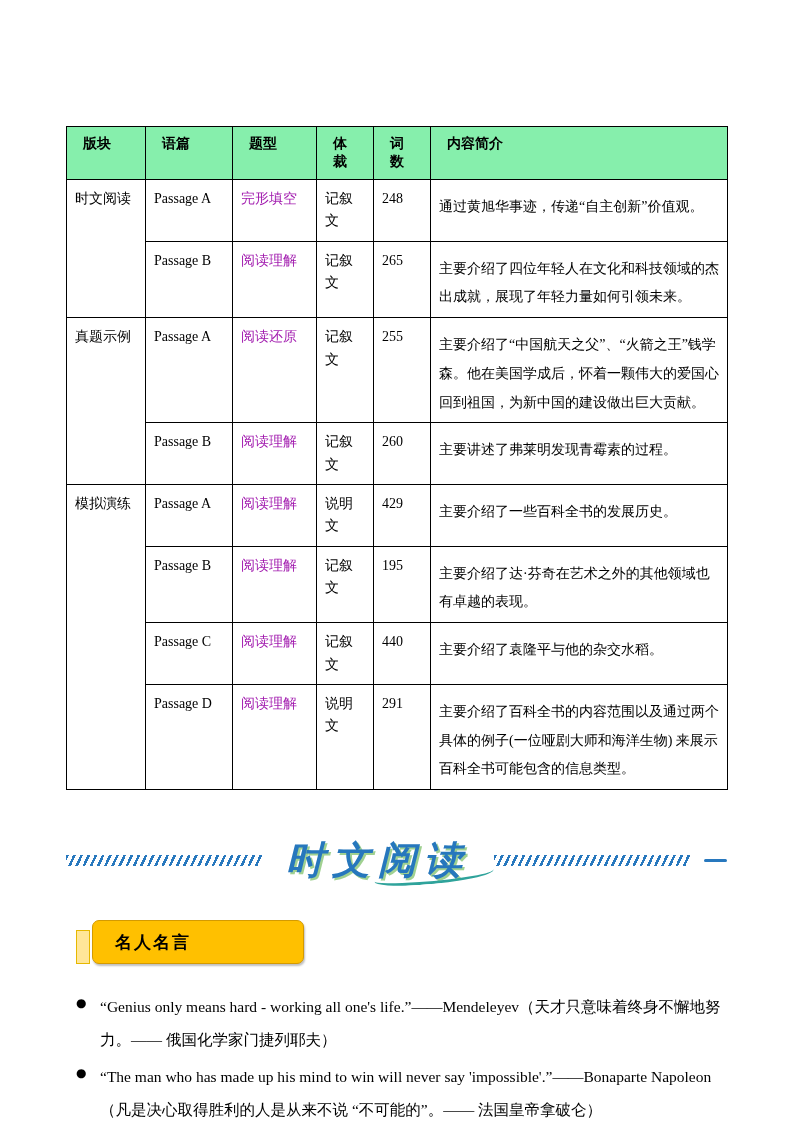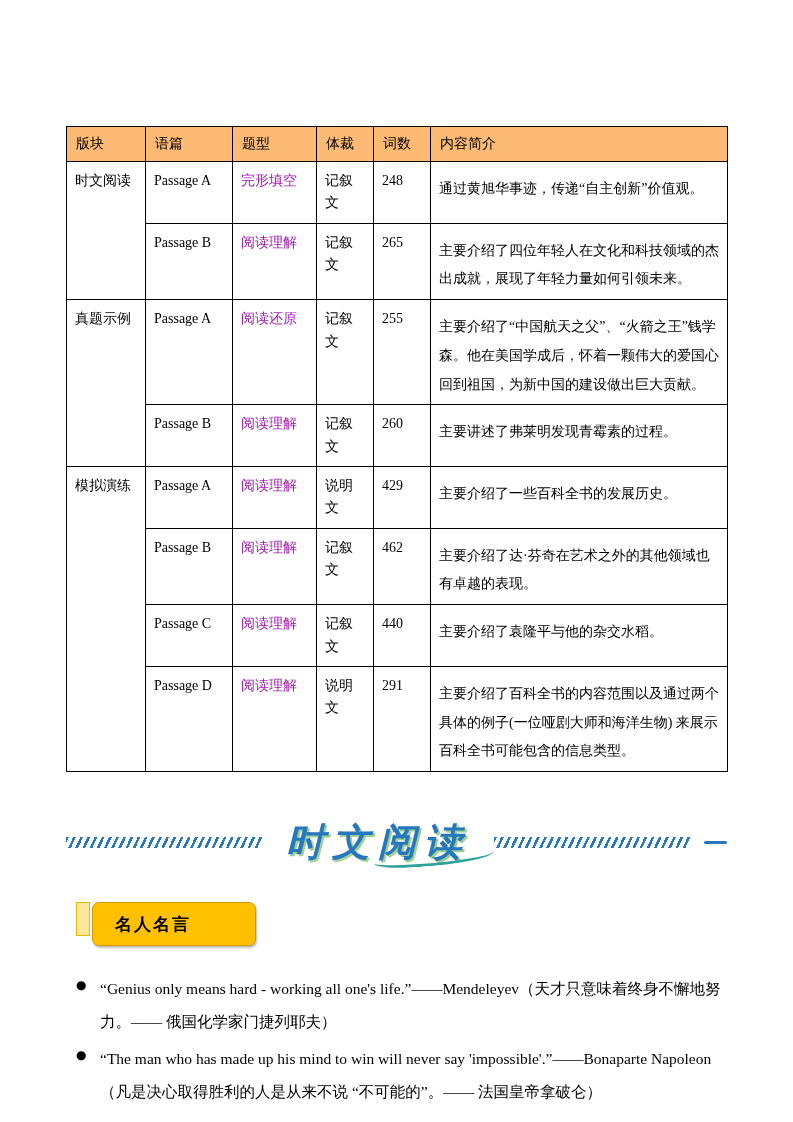--- a/index.html
+++ b/index.html
@@ -35,23 +35,23 @@
     table-layout: fixed;
   }
   table.overview th, table.overview td {
     border: 1px solid #000;
     font-size: 14px;
     padding: 6px 8px;
     text-align: left;
     vertical-align: top;
   }
   table.overview th {
-    background: #fdba74;
-    font-weight: normal;
-    padding: 8px 9px;
+    background: #86efac;
+    font-weight: bold;
+    padding: 8px 16px;
   }
   table.overview td { line-height: 1.6; padding-top: 8px; padding-bottom: 8px; }
   table.overview td.summary { line-height: 2.05; padding-top: 13px; padding-bottom: 5px; }
   table.overview td.qtype { color: #a21caf; }
 
   
   .divider {
     margin-top: 42px;
     display: flex;
     align-items: center;
@@ -95,22 +95,22 @@
     border-bottom: 3px solid #2fa39b;
     border-radius: 0 0 100% 60%;
     transform: rotate(-4deg);
   }
 
   
   .badge {
     margin-top: 32px;
     margin-left: 10px;
     display: flex;
-    align-items: flex-start;
-    width: 180px;
+    align-items: flex-end;
+    width: 228px;
     height: 44px;
     position: relative;
   }
   .badge-accent {
     width: 14px;
     height: 34px;
     background: #ffe699;
     border: 1px solid #e6b800;
     margin-right: 2px;
   }
@@ -215,21 +215,21 @@
         <td>Passage A</td>
         <td class="qtype">阅读理解</td>
         <td>说明文</td>
         <td>429</td>
         <td class="summary">主要介绍了一些百科全书的发展历史。</td>
       </tr>
       <tr>
         <td>Passage B</td>
         <td class="qtype">阅读理解</td>
         <td>记叙文</td>
-        <td>462</td>
+        <td>195</td>
         <td class="summary">主要介绍了达·芬奇在艺术之外的其他领域也有卓越的表现。</td>
       </tr>
       <tr>
         <td>Passage C</td>
         <td class="qtype">阅读理解</td>
         <td>记叙文</td>
         <td>440</td>
         <td class="summary">主要介绍了袁隆平与他的杂交水稻。</td>
       </tr>
       <tr>

